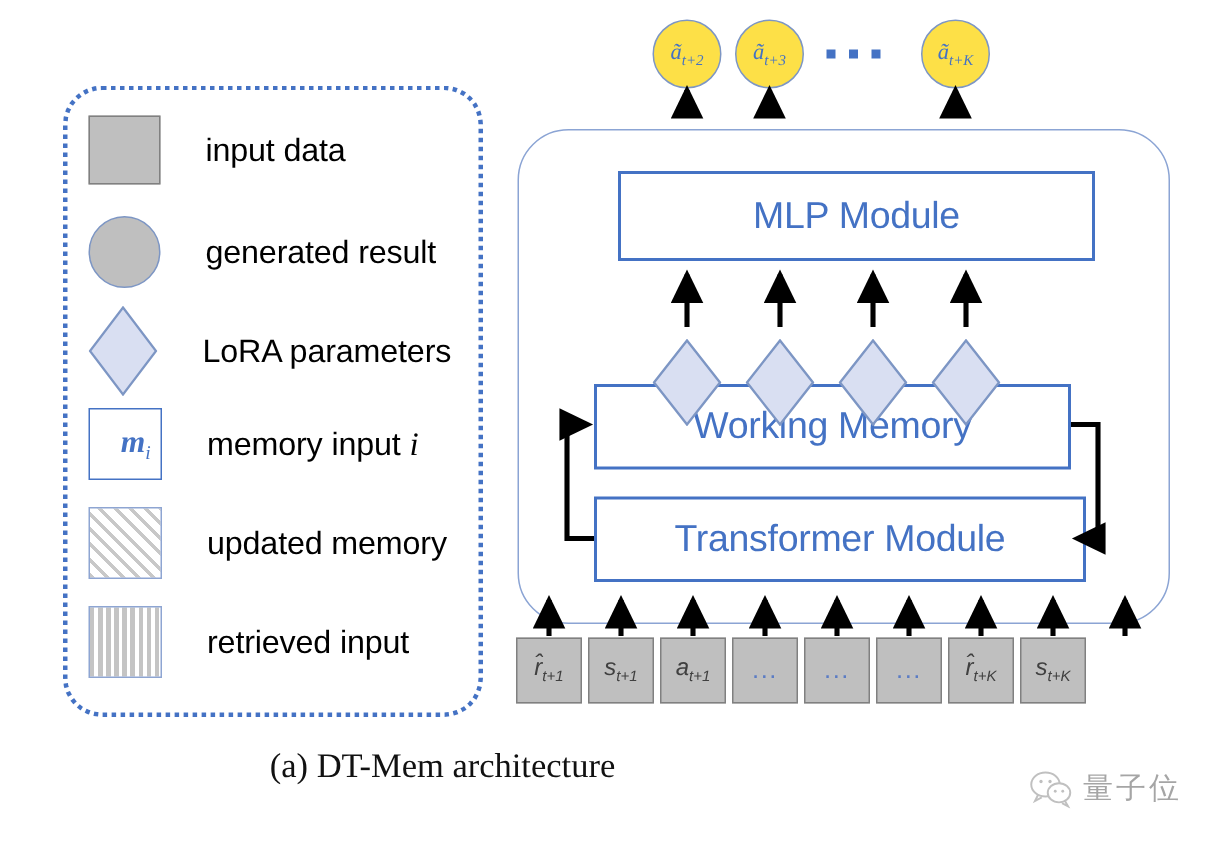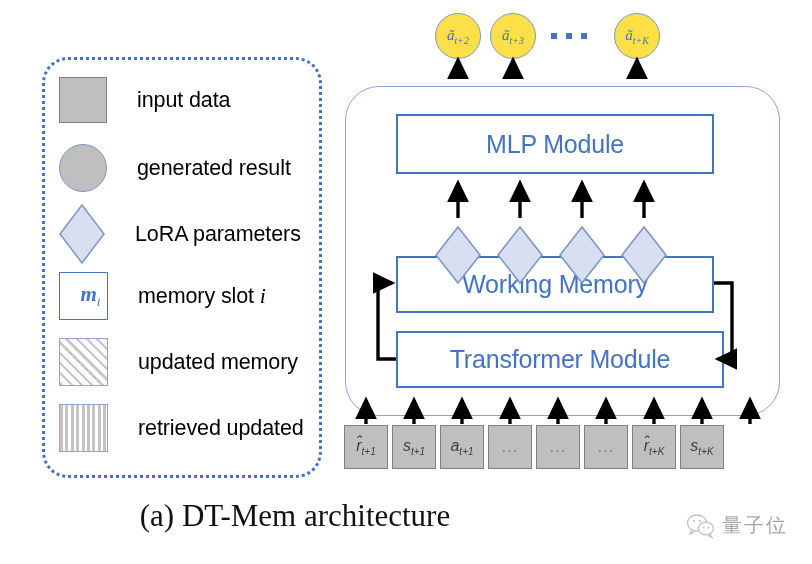--- a/index.html
+++ b/index.html
@@ -151,21 +151,21 @@
     align-items: center;
     justify-content: center;
   }
   .module-label {
     font-size: 25px;
     color: #4472c4;
     letter-spacing: -0.2px;
     white-space: nowrap;
   }
 
-  #mlp-module  { left: 396px; top: 114px; width: 318px; height: 60px; }
+  #mlp-module  { left: 412px; top: 114px; width: 318px; height: 60px; }
   #working-memory { left: 396px; top: 256px; width: 318px; height: 57px; z-index: 3;}
   #transformer-module { left: 396px; top: 331px; width: 328px; height: 57px; }
 
   
   .diamond-node {
     position: absolute;
     width: 46px;
     height: 58px;
     z-index: 5;
   }
@@ -247,21 +247,21 @@
   }
 
   
   #caption {
     position: absolute;
     left: 0;
     top: 498px;
     width: 590px;
     text-align: center;
     font-family: "Liberation Serif", serif;
-    font-size: 31px;
+    font-size: 23px;
     color: #111111;
   }
 
   
   #watermark {
     position: absolute;
     left: 686px;
     top: 512px;
     display: flex;
     align-items: center;
@@ -297,31 +297,31 @@
           <polygon points="23,1 45,30 23,59 1,30" fill="#d9dff2" stroke="#7d96c4" stroke-width="1.5"></polygon>
         </svg>
       </div>
       <div class="legend-label">LoRA parameters</div>
     </div>
 
     <div class="legend-row" style="top:208px;">
       <div class="swatch-memslot">
         <span class="memslot-text"><span>m</span><sub>i</sub></span>
       </div>
-      <div class="legend-label"><span>memory slot </span><span class="ital">i</span></div>
+      <div class="legend-label"><span>memory input </span><span class="ital">i</span></div>
     </div>
 
     <div class="legend-row" style="top:274px;">
       <div class="swatch-hatch"></div>
       <div class="legend-label">updated memory</div>
     </div>
 
     <div class="legend-row" style="top:340px;">
       <div class="swatch-vert"></div>
-      <div class="legend-label">retrieved updated</div>
+      <div class="legend-label">retrieved input</div>
     </div>
   </div>
 
   <div id="arch-container"></div>
 
   <div class="module-box" id="mlp-module">
     <span class="module-label">MLP Module</span>
   </div>
 
   <div class="module-box" id="working-memory">

